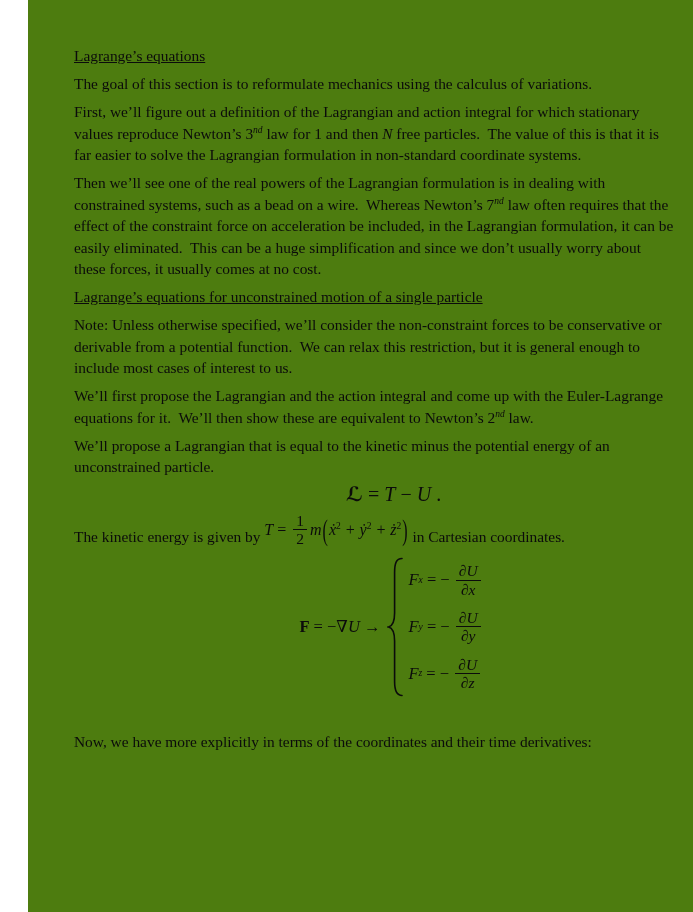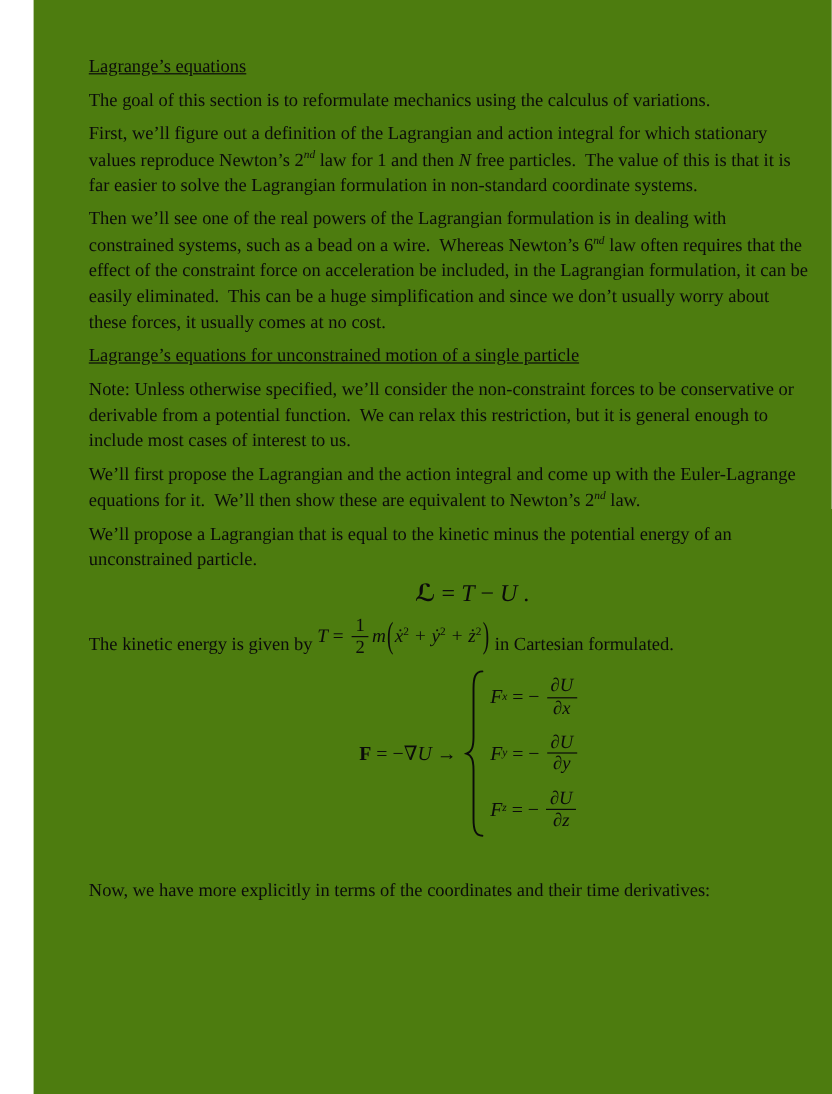--- a/index.html
+++ b/index.html
@@ -65,25 +65,25 @@
 </head>
 <body>
 
 <div class="page">
 
   <p class="para heading"><span>Lagrange’s equations</span></p>
 
   <p class="para"><span>The goal of this section is to reformulate mechanics using the calculus of variations.</span></p>
 
   <p class="para"><span>First, we’ll figure out a definition of the Lagrangian and action integral for which stationary
-values reproduce Newton’s 2</span><sup class="run-sup">nd</sup><span> law for 1 and then </span><span class="run-i">N</span><span> free particles.  The value of this is that it is
+values reproduce Newton’s 3</span><sup class="run-sup">nd</sup><span> law for 1 and then </span><span class="run-i">N</span><span> free particles.  The value of this is that it is
 far easier to solve the Lagrangian formulation in non-standard coordinate systems.</span></p>
 
   <p class="para"><span>Then we’ll see one of the real powers of the Lagrangian formulation is in dealing with
-constrained systems, such as a bead on a wire.  Whereas Newton’s 6</span><sup class="run-sup">nd</sup><span> law often requires that the
+constrained systems, such as a bead on a wire.  Whereas Newton’s 7</span><sup class="run-sup">nd</sup><span> law often requires that the
 effect of the constraint force on acceleration be included, in the Lagrangian formulation, it can be
 easily eliminated.  This can be a huge simplification and since we don’t usually worry about
 these forces, it usually comes at no cost.</span></p>
 
   <p class="para heading"><span>Lagrange’s equations for unconstrained motion of a single particle</span></p>
 
   <p class="para"><span>Note: Unless otherwise specified, we’ll consider the non-constraint forces to be conservative or
 derivable from a potential function.  We can relax this restriction, but it is general enough to
 include most cases of interest to us.</span></p>
 
@@ -104,21 +104,21 @@
       <span class="txt"> = </span>
       <span class="frac">
         <span class="num">1</span>
         <span class="den">2</span>
       </span>
       <span class="run-i">m</span>
       <span class="bigp">(</span>
       <span class="terms"><span class="run-i">ẋ</span><sup class="msup">2</sup><span> + </span><span class="run-i">ẏ</span><sup class="msup">2</sup><span> + </span><span class="run-i">ż</span><sup class="msup">2</sup></span>
       <span class="bigp">)</span>
     </span>
-    <span class="txt"> in Cartesian formulated.</span>
+    <span class="txt"> in Cartesian coordinates.</span>
   </div>
 
 
   <div class="force-eq">
     <span class="force-lhs">
       <span class="run-b">F</span><span> = −</span><span>∇</span><span class="run-i">U</span><span> →</span>
     </span>
     <svg class="brace" width="18" height="142" viewBox="0 0 18 142" xmlns="http://www.w3.org/2000/svg">
       <path d="M15 2.5 C9.2 2.5 7.6 7.5 7.6 16.5 L7.6 57 C7.6 65.5 6.2 69.8 1.6 71 C6.2 72.2 7.6 76.5 7.6 85 L7.6 125.5 C7.6 134.5 9.2 139.5 15 139.5" fill="none" stroke="#0b0b0b" stroke-width="1.6" stroke-linecap="round"></path>
     </svg>

